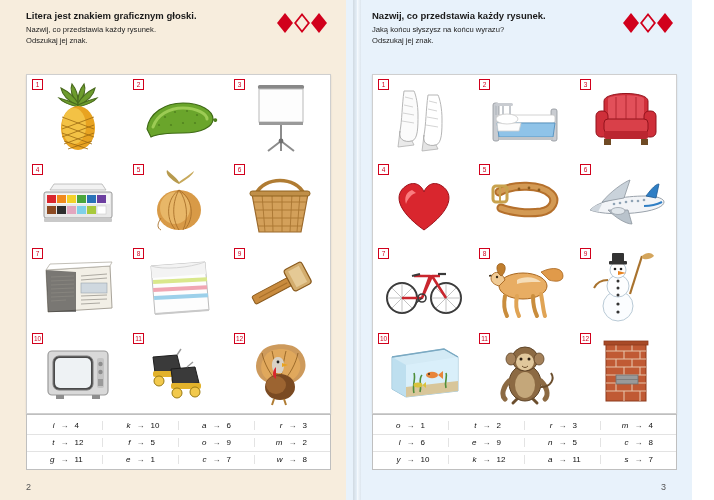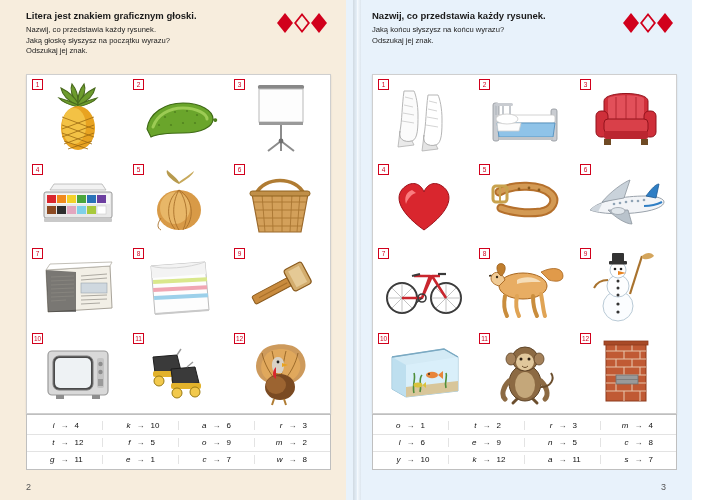--- a/index.html
+++ b/index.html
@@ -87,21 +87,20 @@
 </head>
 <body>
 
 <div class="spread">
 
   <div class="page page-left">
 
     <div class="header">
       <div class="head-title">Litera jest znakiem graficznym głoski.</div>
       <div class="head-line">Nazwij, co przedstawia każdy rysunek.</div>
-      <div class="head-line">Jaką głoskę słyszysz na początku wyrazu?</div>
       <div class="head-line">Odszukaj jej znak.</div>
       <div class="logo">
         <div class="dia"></div>
           <div class="dia hollow"></div>
           <div class="dia"></div>
       </div>
     </div>
 
     <div class="card">
       <div class="grid">

